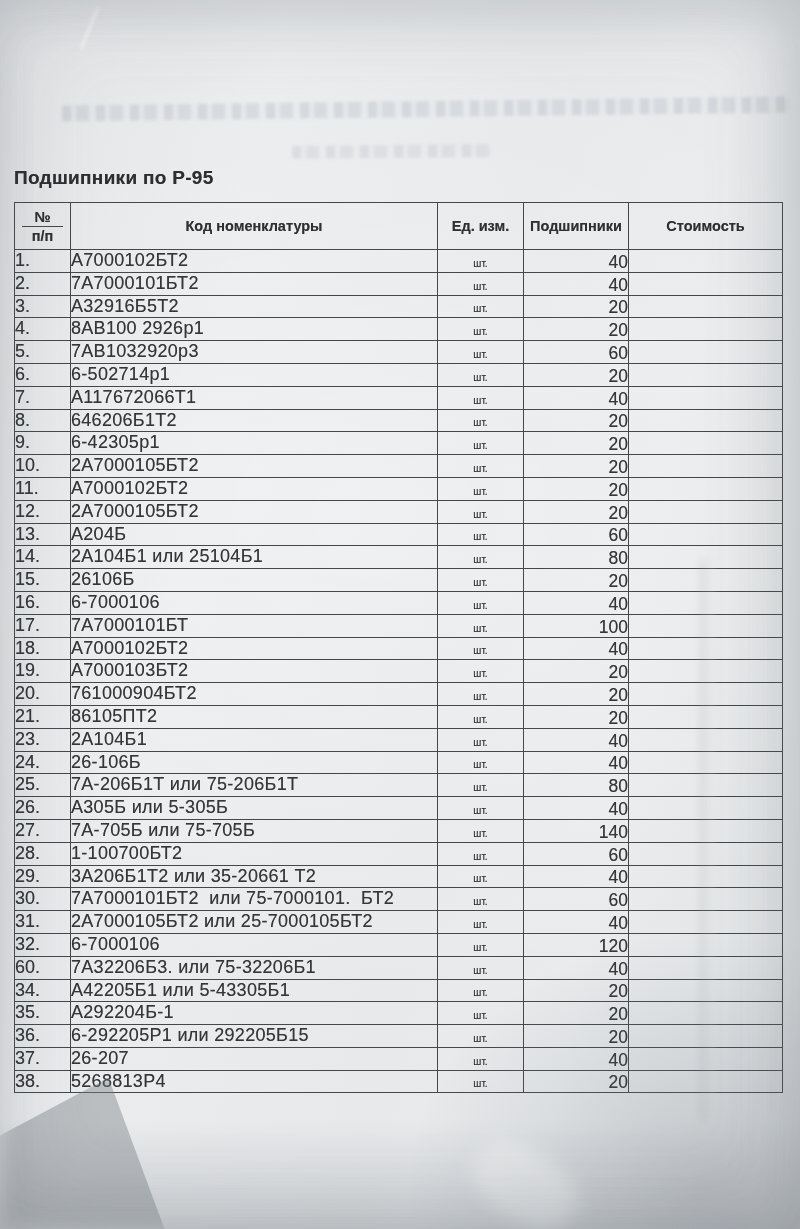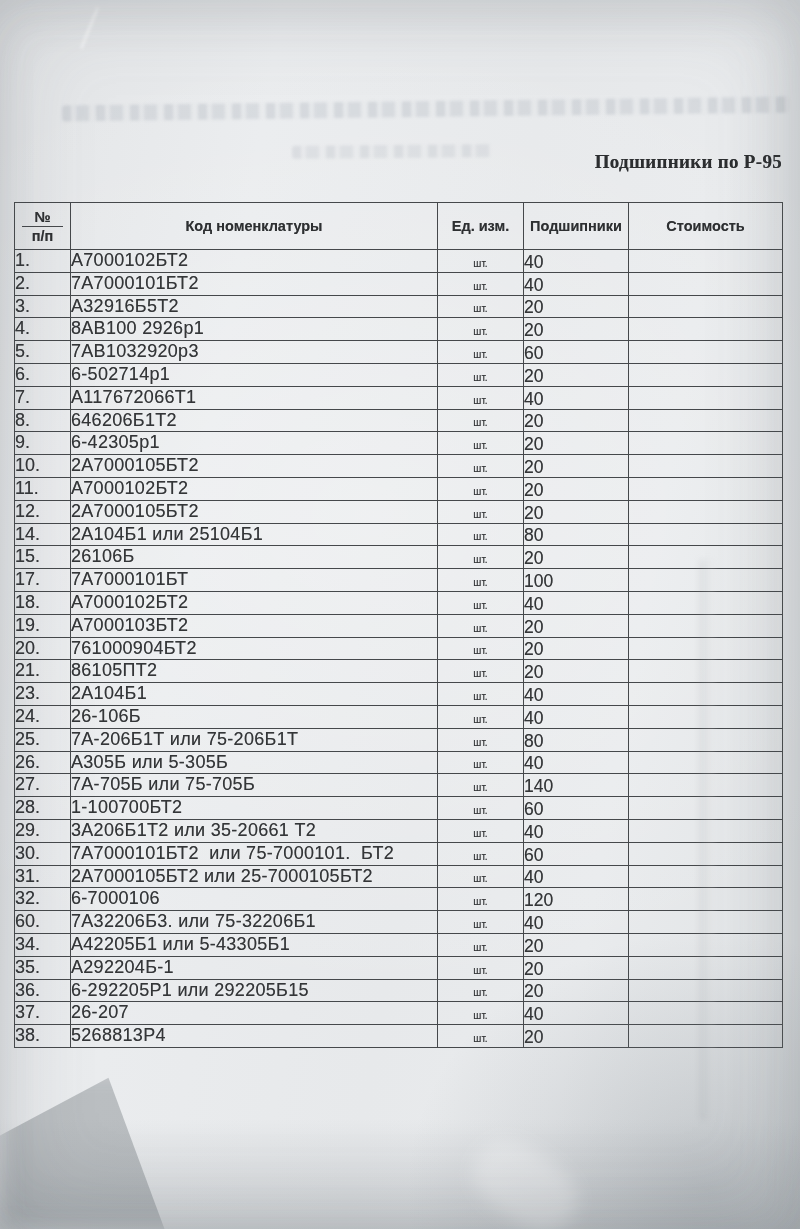--- a/index.html
+++ b/index.html
@@ -50,23 +50,23 @@
   .streak-b{
     left:470px;bottom:8px;width:110px;height:70px;
     background:rgba(255,255,255,0.28);transform:rotate(35deg);filter:blur(9px);border-radius:40%;
   }
   .vignette{
     left:0;top:0;width:800px;height:1229px;
     box-shadow:inset 0 0 90px 8px rgba(92,100,106,0.17), inset -18px 0 60px rgba(98,105,112,0.10), inset 0 14px 40px rgba(98,105,112,0.08);
   }
   
   .doc-title{
-    position:absolute;left:14px;top:151px;width:768px;
-    text-align:right;font-size:19px;font-weight:bold;color:#2c2e30;
-    letter-spacing:.3px;text-shadow:0 0 .6px rgba(50,52,55,.6);font-family:Liberation Serif, serif;
+    position:absolute;left:14px;top:167px;width:768px;
+    text-align:left;font-size:19px;font-weight:bold;color:#2c2e30;
+    letter-spacing:.3px;text-shadow:0 0 .6px rgba(50,52,55,.6);
   }
   table.parts{
     position:absolute;left:14px;top:202px;width:768px;
     border-collapse:collapse;table-layout:fixed;
     color:#343638;text-shadow:0 0 .6px rgba(55,57,60,.55);
   }
   table.parts col.c1{width:56px;}
   table.parts col.c2{width:367px;}
   table.parts col.c3{width:86px;}
   table.parts col.c4{width:105px;}
@@ -75,21 +75,21 @@
     border:1.7px solid #45484b;padding:0;overflow:hidden;
   }
   thead th{height:46px;font-size:14.5px;font-weight:bold;color:#2e3032;vertical-align:middle;text-align:center;}
   th .no-stack{display:flex;flex-direction:column;align-items:center;line-height:16px;}
   th .no-top{display:inline-block;border-bottom:1.5px solid #45484b;padding:0 12px 1px 12px;}
   th .no-bot{padding-top:1px;}
   tbody td{height:21.8px;}
   td.c-num{font-size:18px;text-align:left;padding-left:6px;vertical-align:top;line-height:20px;}
   td.c-code{font-size:18px;letter-spacing:.3px;text-align:left;padding-left:10px;vertical-align:top;line-height:20px;white-space:pre;}
   td.c-unit{font-size:10px;text-align:center;vertical-align:bottom;line-height:17px;padding-bottom:1px;}
-  td.c-qty{font-size:17.5px;text-align:left;vertical-align:bottom;line-height:19px;padding-bottom:1px;}
+  td.c-qty{font-size:17.5px;text-align:right;vertical-align:bottom;line-height:19px;padding-bottom:1px;}
   td.c-cost{background:transparent;}
 </style>
 </head>
 <body>
 
 <div class="photo">
 
   <div class="overlay bleed bleed1"></div>
   <div class="overlay bleed bleed2"></div>
 
@@ -208,37 +208,51 @@
         </tr>
 
         <tr>
           <td class="c-num">12.</td>
           <td class="c-code">2А7000105БТ2</td>
           <td class="c-unit">шт.</td>
           <td class="c-qty">20</td>
           <td class="c-cost"></td>
         </tr>
 
+        <tr>
+          <td class="c-num">13.</td>
+          <td class="c-code">А204Б</td>
+          <td class="c-unit">шт.</td>
+          <td class="c-qty">60</td>
+          <td class="c-cost"></td>
+        </tr>
 
         <tr>
           <td class="c-num">14.</td>
           <td class="c-code">2А104Б1 или 25104Б1</td>
           <td class="c-unit">шт.</td>
           <td class="c-qty">80</td>
           <td class="c-cost"></td>
         </tr>
 
         <tr>
           <td class="c-num">15.</td>
           <td class="c-code">26106Б</td>
           <td class="c-unit">шт.</td>
           <td class="c-qty">20</td>
           <td class="c-cost"></td>
         </tr>
 
+        <tr>
+          <td class="c-num">16.</td>
+          <td class="c-code">6-7000106</td>
+          <td class="c-unit">шт.</td>
+          <td class="c-qty">40</td>
+          <td class="c-cost"></td>
+        </tr>
 
         <tr>
           <td class="c-num">17.</td>
           <td class="c-code">7А7000101БТ</td>
           <td class="c-unit">шт.</td>
           <td class="c-qty">100</td>
           <td class="c-cost"></td>
         </tr>
 
         <tr>

